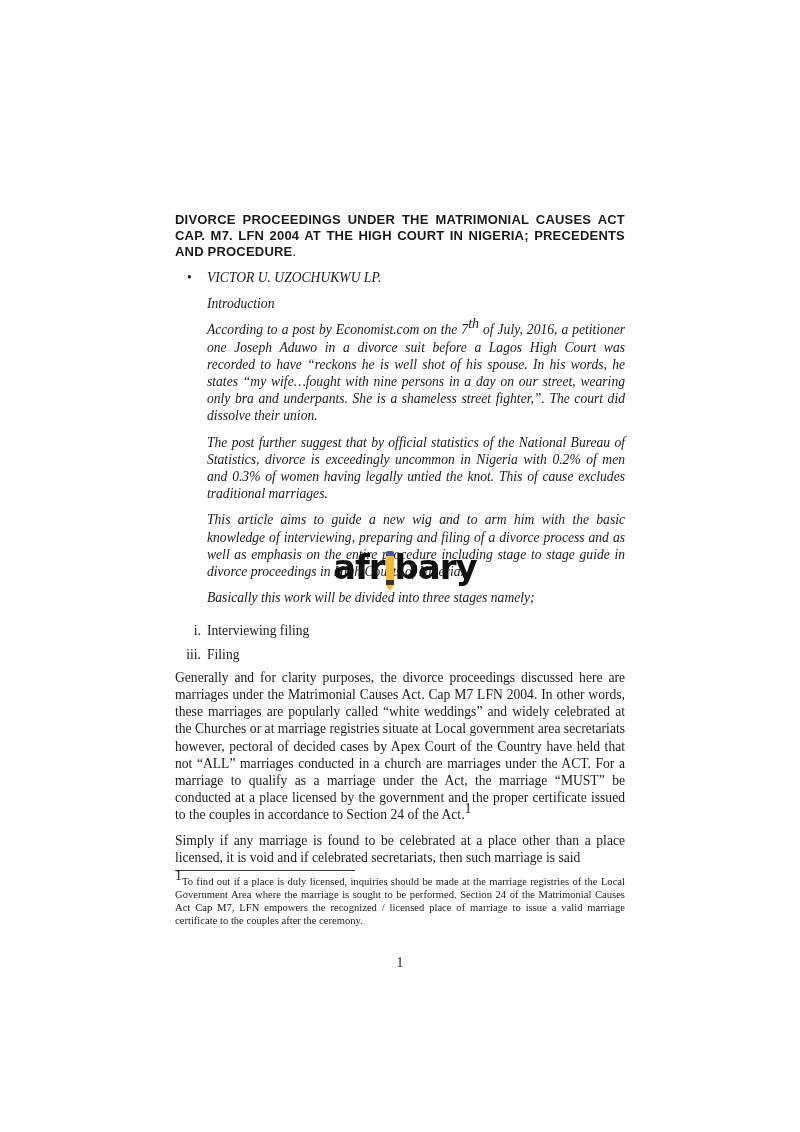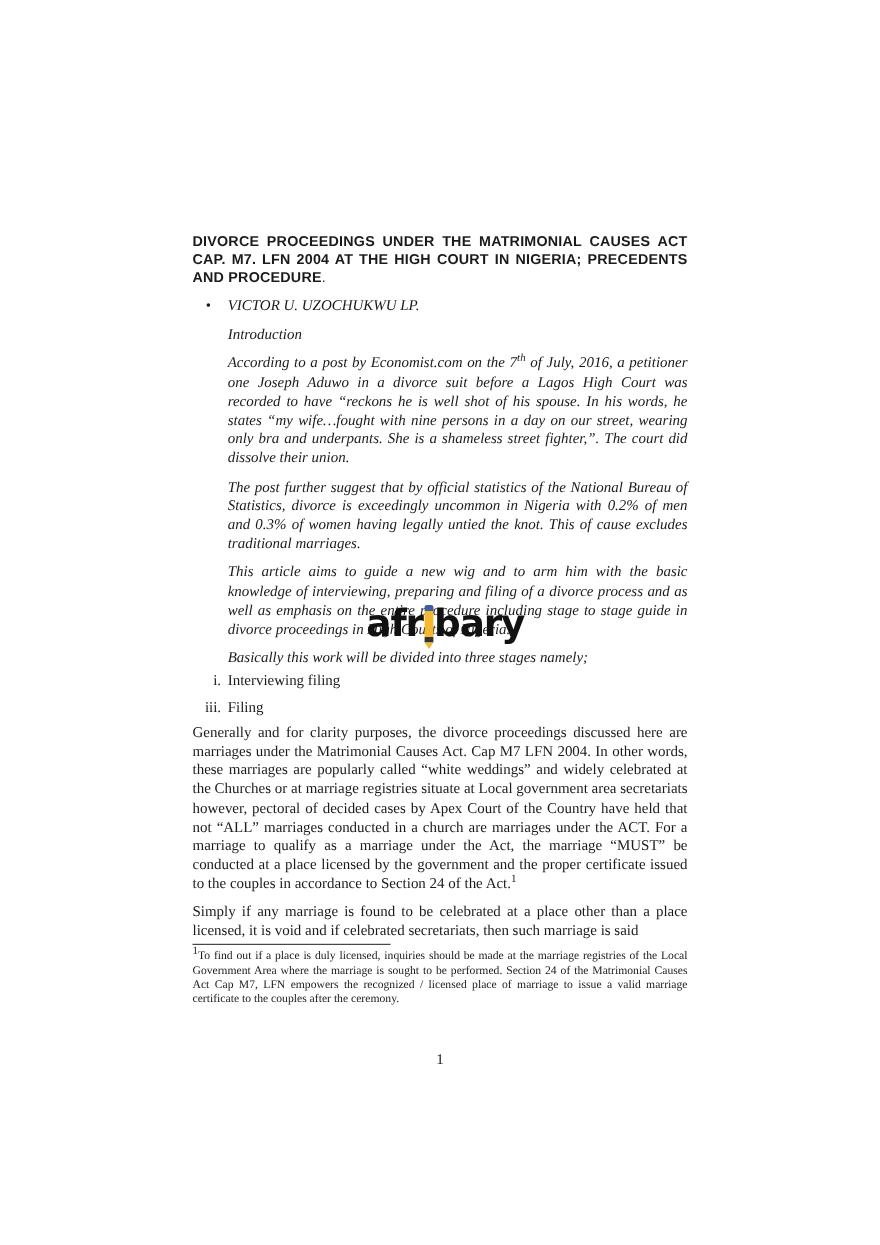--- a/index.html
+++ b/index.html
@@ -10,21 +10,21 @@
            line-height: 16px; letter-spacing: 0.2px; text-align: justify; text-align-last: left; margin: 0; }
   .title .dot { font-weight: normal; }
   .body-text { font-family: "Liberation Serif", serif; font-size: 13.6px; line-height: 17.2px; }
   .bullet-block { position: relative; margin-left: 32px; margin-top: 9px; }
   .bullet-dot { position: absolute; left: -20px; top: 0; }
   .indent-p { margin: 0 0 9px 0; text-align: justify; font-style: italic; }
   .roman-list { margin: 0; padding: 0; list-style: none; }
   .roman-list li { position: relative; padding-left: 32px; margin-bottom: 6px; }
   .roman-num { position: absolute; right: calc(100% - 26px); text-align: right; }
   .full-p { margin: 0 0 8px 0; text-align: justify; }
-  sup { font-size: 10px; line-height: 0; }
+  sup { font-size: 14px; line-height: 0; }
   .footnote-rule { width: 180px; border-top: 1px solid #333; margin: 4px 0 4px 0; }
   .footnote { font-family: "Liberation Serif", serif; font-size: 10.6px; line-height: 13px; text-align: justify; margin: 0; }
   .page-number { position: absolute; left: 0; width: 800px; top: 955px; text-align: center;
                  font-family: "Liberation Serif", serif; font-size: 13.6px; }
   .watermark { position: absolute; left: 333px; top: 549px; width: 150px; height: 40px;
                font-family: "DejaVu Sans", sans-serif; font-weight: bold; font-size: 34px;
                line-height: 36px; color: #111; letter-spacing: -1px; }
   .watermark .pencil { display: inline-block; width: 8px; height: 34px; vertical-align: -6px;
                        background: linear-gradient(#3b5fa0 0 15%, #f5b82e 15% 85%, #333 85%);
                        border-radius: 2px 2px 0 0; margin: 0 1px; position: relative; }
@@ -39,21 +39,21 @@
   <p class="title"><span>DIVORCE PROCEEDINGS UNDER THE MATRIMONIAL CAUSES ACT CAP. M7.  LFN 2004 AT THE HIGH COURT IN NIGERIA; PRECEDENTS AND PROCEDURE</span><span class="dot">.</span></p>
 
   <div class="body-text">
     <div class="bullet-block">
       <span class="bullet-dot">•</span>
       <p class="indent-p">VICTOR U. UZOCHUKWU LP.</p>
       <p class="indent-p">Introduction</p>
       <p class="indent-p"><span>According to a post by Economist.com on the 7</span><sup>th</sup><span> of July, 2016, a petitioner one Joseph Aduwo in a divorce suit before a Lagos High Court was recorded to have “reckons he is well shot of his spouse. In his words, he states “my wife…fought with nine persons in a day on our street, wearing only bra and underpants. She is a shameless street fighter,”. The court did dissolve their union.</span></p>
       <p class="indent-p">The post further suggest that by official statistics of the National Bureau of Statistics, divorce is exceedingly uncommon in Nigeria with 0.2% of men and 0.3% of women having legally untied the knot. This of cause excludes traditional marriages.</p>
       <p class="indent-p">This article aims to guide a new wig and to arm him with the basic knowledge of interviewing, preparing and filing of a divorce process and as well as emphasis on the entire procedure including stage to stage guide in divorce proceedings in High Courts of Nigeria.</p>
-      <p class="indent-p" style="margin-bottom:4px">Basically this work will be divided into three stages namely;</p>
+      <p class="indent-p" style="margin-bottom:16px">Basically this work will be divided into three stages namely;</p>
     </div>
 
     <ul class="roman-list">
       <li><span class="roman-num">i.</span><span>Interviewing filing</span></li>
       <li><span class="roman-num">iii.</span><span>Filing</span></li>
     </ul>
 
     <p class="full-p"><span>Generally and for clarity purposes, the divorce proceedings discussed here are marriages under the Matrimonial Causes Act.  Cap M7 LFN 2004.  In other words, these marriages are popularly called “white weddings” and widely celebrated at the Churches or at marriage registries situate at Local government area secretariats however, pectoral of decided cases by Apex Court of the Country have held that not “ALL” marriages conducted in a church are marriages under the ACT. For a marriage to qualify as a marriage under the Act, the marriage “MUST” be conducted at a place licensed by the government and the proper certificate issued to the couples in accordance to Section 24 of the Act.</span><sup>1</sup></p>
     <p class="full-p" style="margin-bottom:2px">Simply if any marriage is found to be celebrated at a place other than a place licensed, it is void and if celebrated secretariats, then such marriage is said</p>
   </div>

